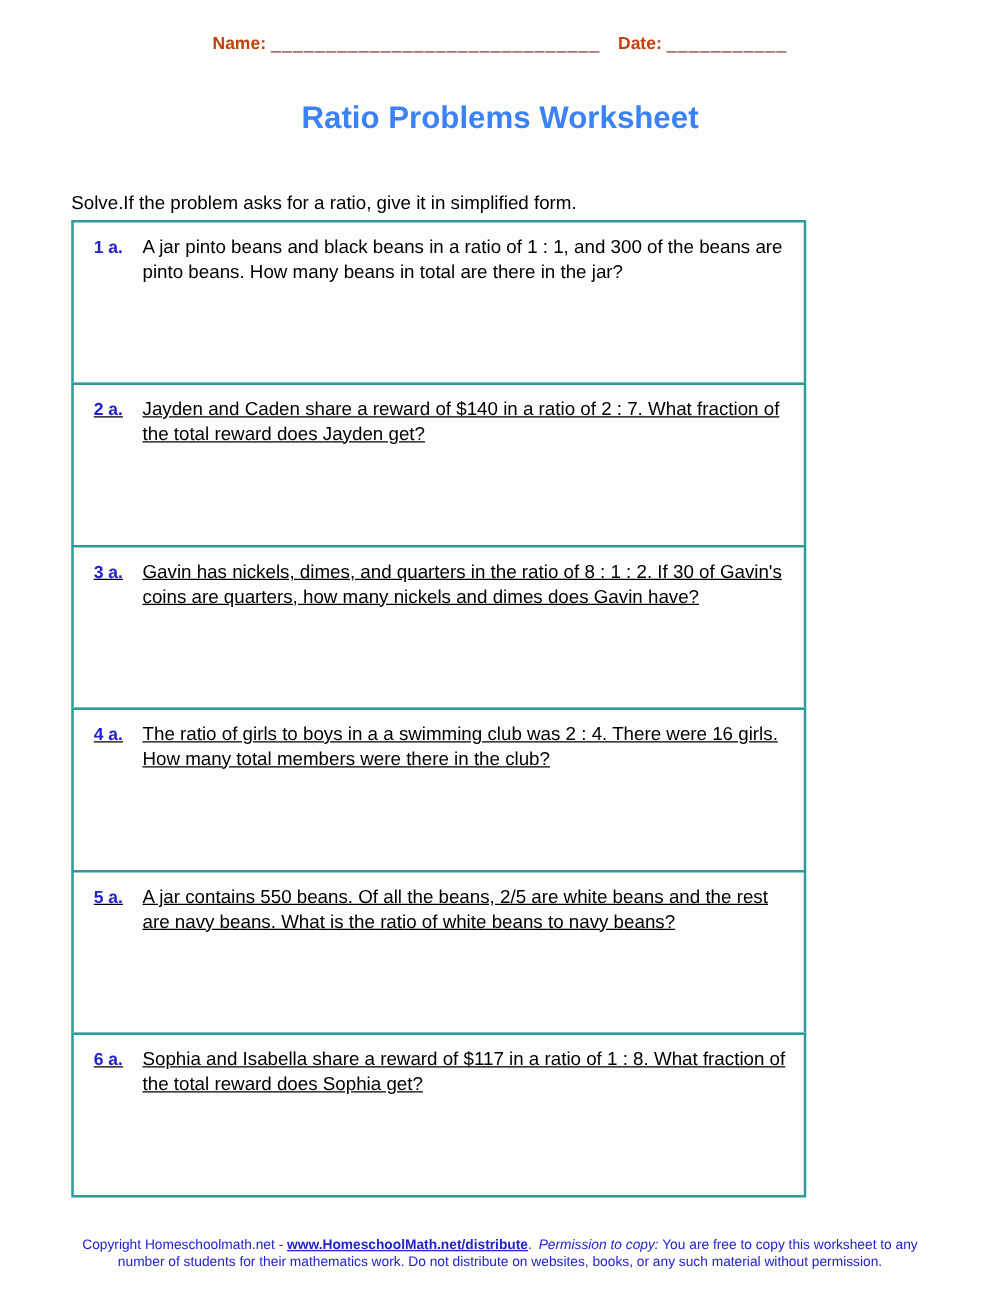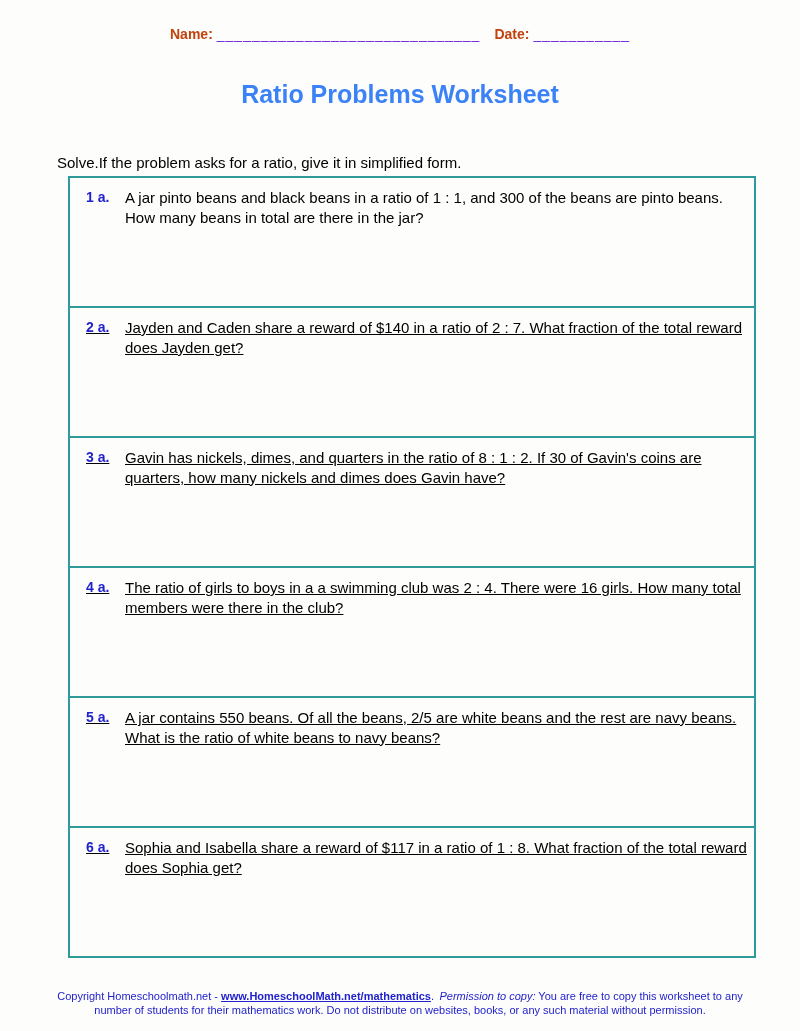--- a/index.html
+++ b/index.html
@@ -22,21 +22,21 @@
     top: 26px;
     left: 170px;
     font-size: 14px;
     white-space: nowrap;
   }
   .field-label {
     font-weight: bold;
     color: #c2410c;
   }
   .write-line {
-    color: #6d28d9;
+    color: #7f1d1d;
     letter-spacing: 1px;
     margin-left: 4px;
   }
   .date-group { margin-left: 14px; }
 
   
   .title {
     position: absolute;
     top: 80px;
     left: 0;
@@ -53,22 +53,22 @@
     top: 138px;
     left: 57px;
     font-size: 15px;
     margin-top: 16px;
   }
 
   
   .problems {
     position: absolute;
     top: 176px;
-    left: 68px;
-    width: 688px;
+    left: 57px;
+    width: 588px;
   }
   .problem {
     display: flex;
     align-items: flex-start;
     box-sizing: border-box;
     height: 132px;
     border: 2px solid #2E9A9A;
     background: #fdfdfc;
     padding-top: 10px;
   }
@@ -141,18 +141,18 @@
       <div class="problem-number">5 a.</div>
       <div class="problem-text">A jar contains 550 beans. Of all the beans, 2/5 are white beans and the rest are navy beans. What is the ratio of white beans to navy beans?</div>
     </div>
     <div class="problem">
       <div class="problem-number">6 a.</div>
       <div class="problem-text">Sophia and Isabella share a reward of $117 in a ratio of 1 : 8. What fraction of the total reward does Sophia get?</div>
     </div>
   </div>
 
   <div class="footer">
-    <span>Copyright Homeschoolmath.net - </span><span class="footer-link">www.HomeschoolMath.net/mathematics</span><span>. </span><span class="permission-label">Permission to copy:</span><span> You are free to copy this worksheet to any</span>
+    <span>Copyright Homeschoolmath.net - </span><span class="footer-link">www.HomeschoolMath.net/distribute</span><span>. </span><span class="permission-label">Permission to copy:</span><span> You are free to copy this worksheet to any</span>
     <br>
     <span>number of students for their mathematics work. Do not distribute on websites, books, or any such material without permission.</span>
   </div>
 
 </div>
 
 </body></html>

